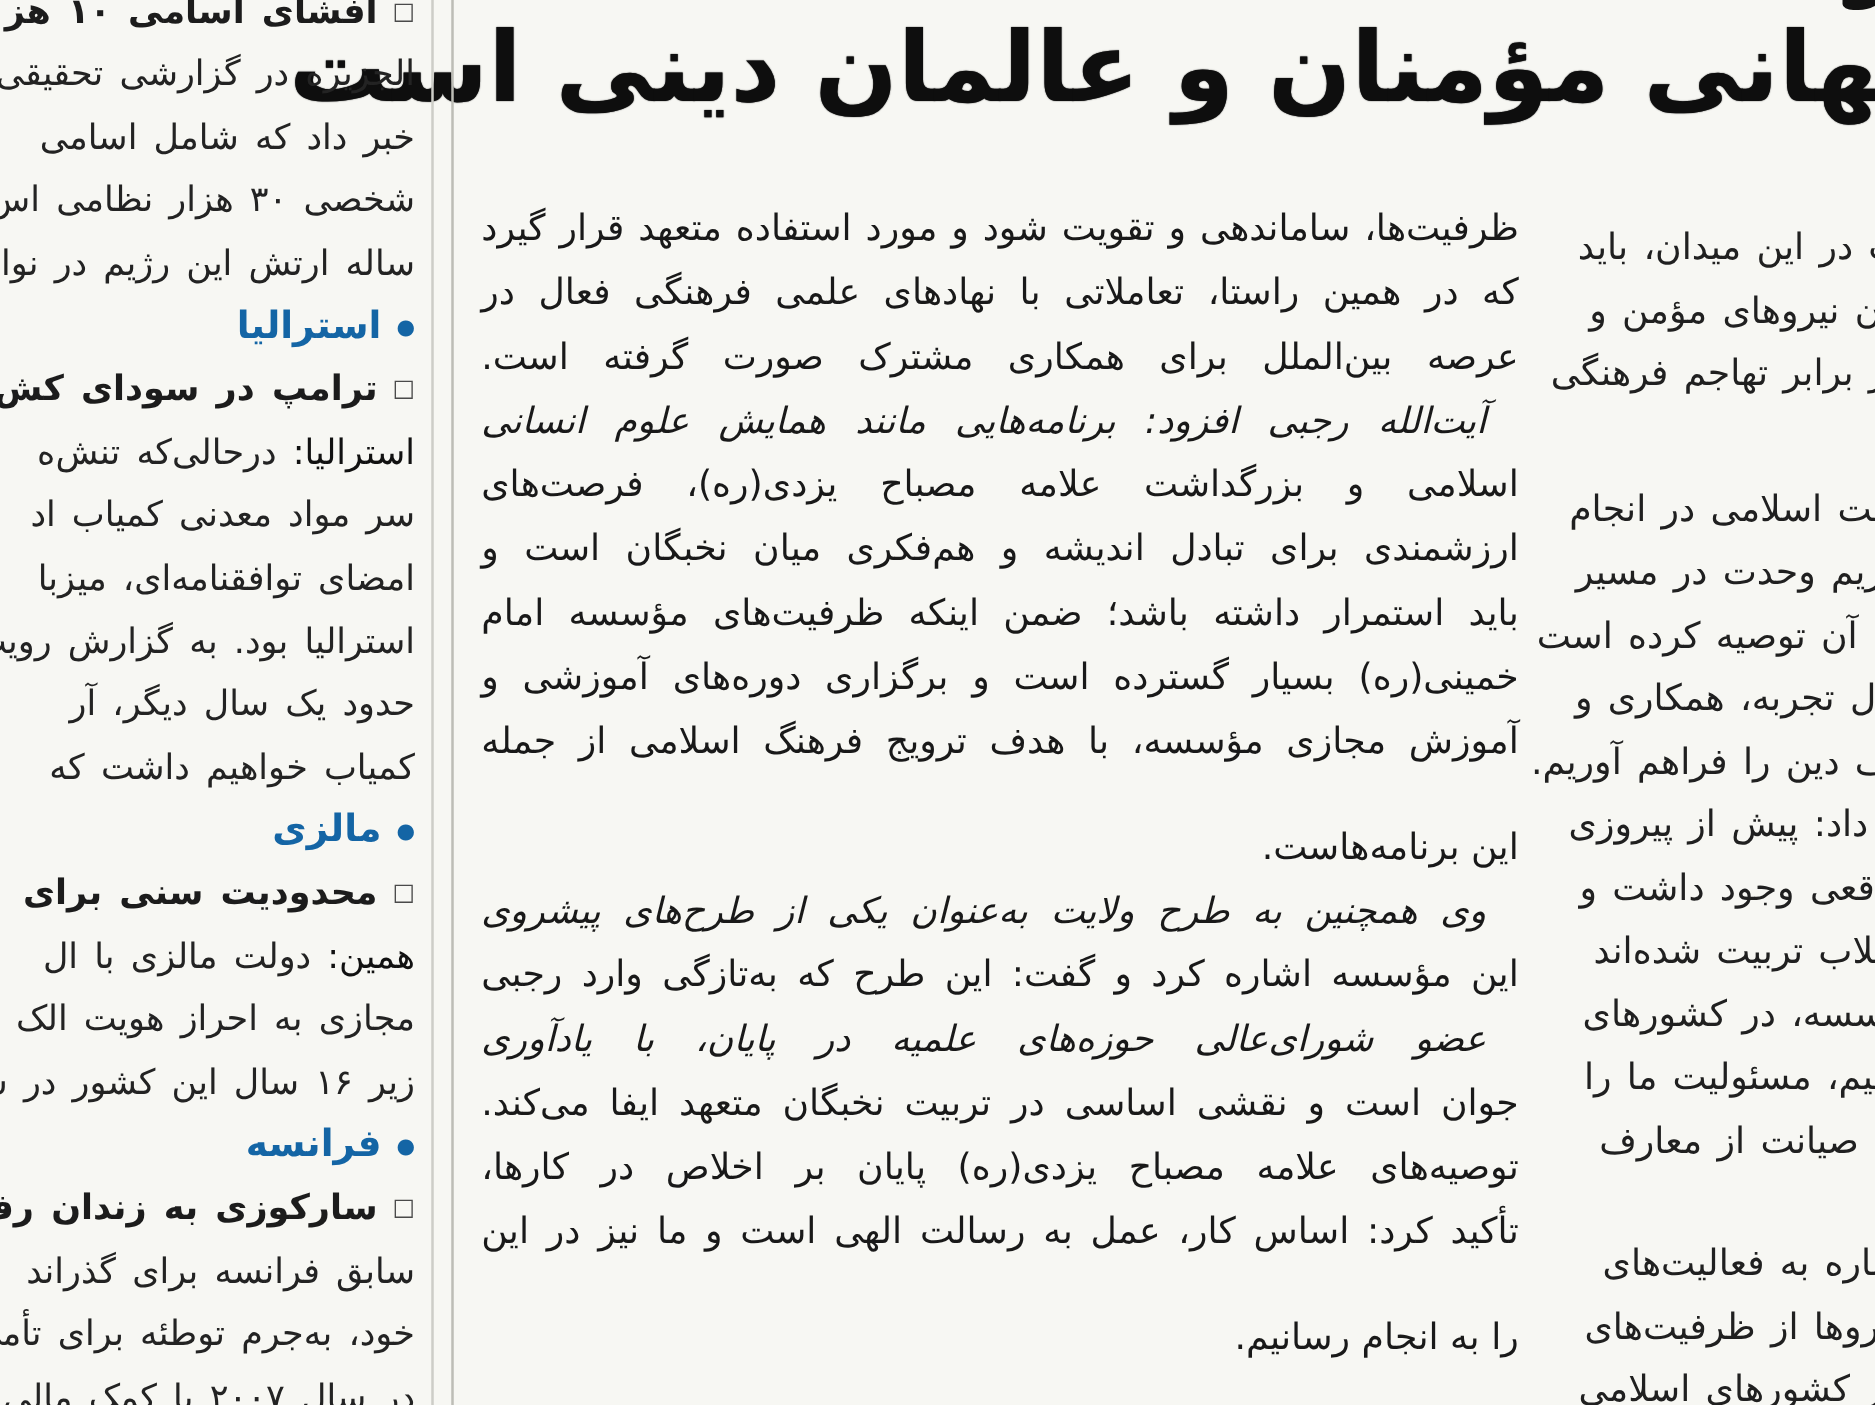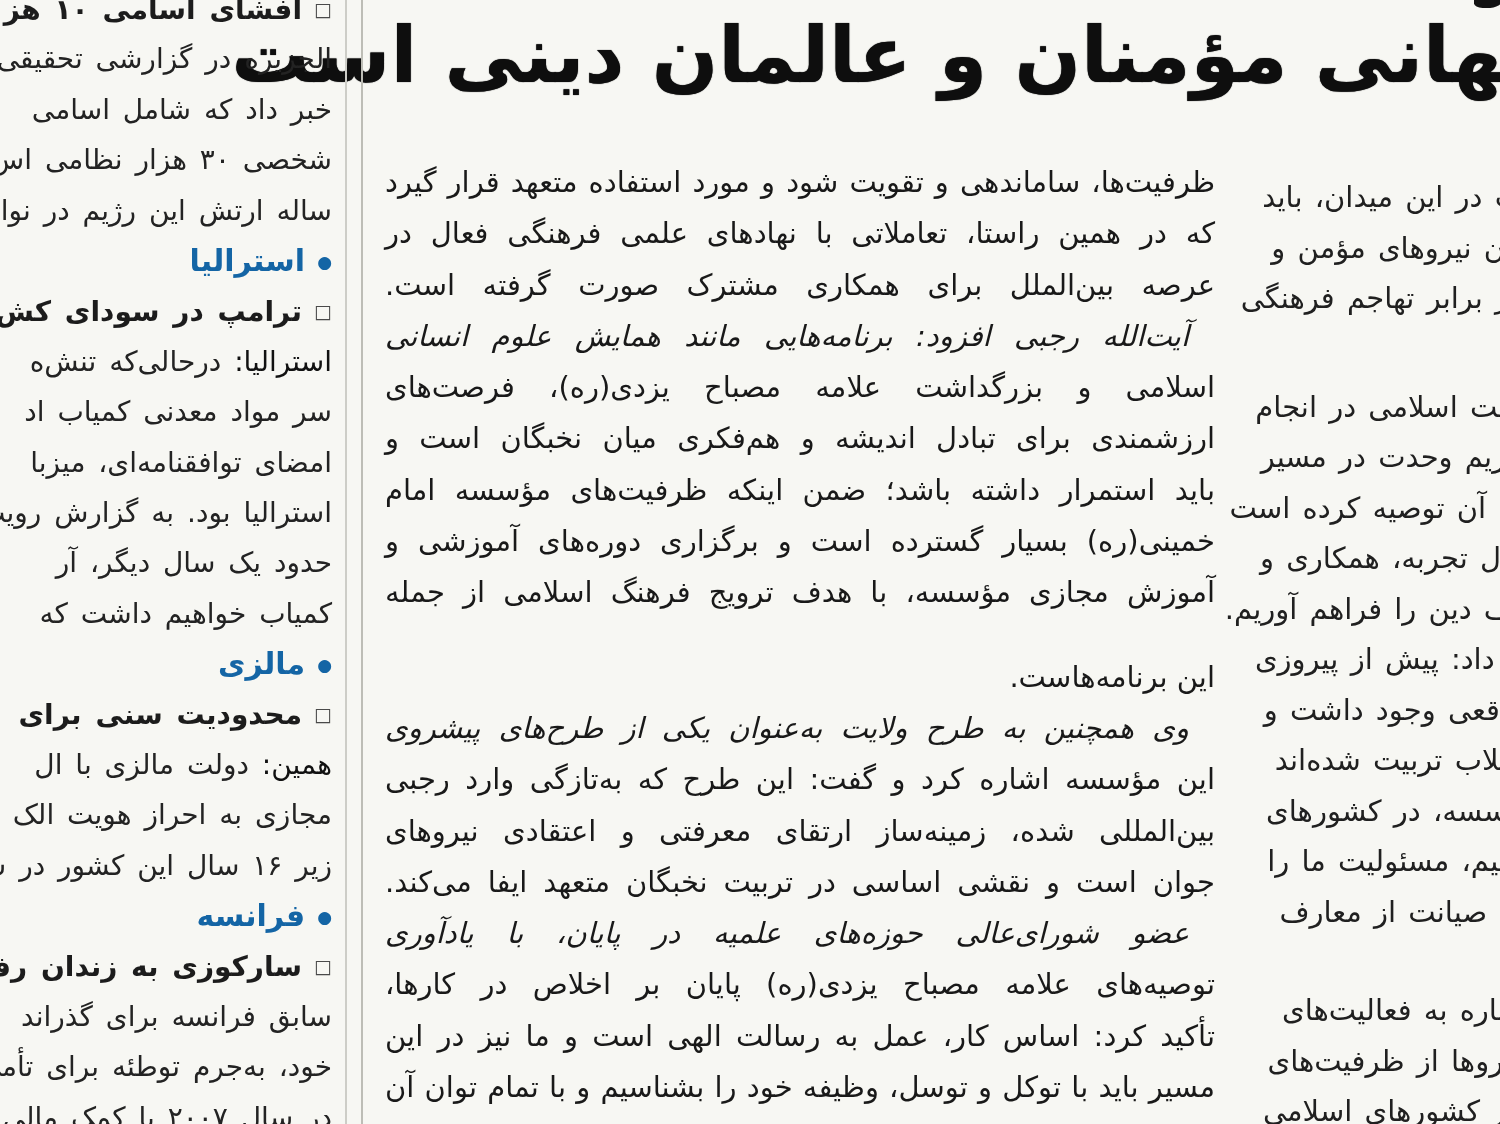--- a/index.html
+++ b/index.html
@@ -130,26 +130,24 @@
       <div class="row kind-just"><span>عرصه بین‌الملل برای همکاری مشترک صورت گرفته است.</span></div>
       <div class="row kind-just-first"><span>آیت‌الله رجبی افزود: برنامه‌هایی مانند همایش علوم انسانی</span></div>
       <div class="row kind-just"><span>اسلامی و بزرگداشت علامه مصباح یزدی(ره)، فرصت‌های</span></div>
       <div class="row kind-just"><span>ارزشمندی برای تبادل اندیشه و هم‌فکری میان نخبگان است و</span></div>
       <div class="row kind-just"><span>باید استمرار داشته باشد؛ ضمن اینکه ظرفیت‌های مؤسسه امام</span></div>
       <div class="row kind-just"><span>خمینی(ره) بسیار گسترده است و برگزاری دوره‌های آموزشی و</span></div>
       <div class="row kind-just"><span>آموزش مجازی مؤسسه، با هدف ترویج فرهنگ اسلامی از جمله</span></div>
       <div class="row kind-last"><span>این برنامه‌هاست.</span></div>
       <div class="row kind-just-first"><span>وی همچنین به طرح ولایت به‌عنوان یکی از طرح‌های پیشروی</span></div>
       <div class="row kind-just"><span>این مؤسسه اشاره کرد و گفت: این طرح که به‌تازگی وارد رجبی</span></div>
-      <div class="row kind-just"><span>بین‌المللی شده، زمینه‌ساز ارتقای معرفتی و اعتقادی نیروهای</span></div>
+      <div class="row kind-just-first"><span>عضو شورای‌عالی حوزه‌های علمیه در پایان، با یادآوری</span></div>
       <div class="row kind-just"><span>جوان است و نقشی اساسی در تربیت نخبگان متعهد ایفا می‌کند.</span></div>
-      <div class="row kind-just-first"><span>عضو شورای‌عالی حوزه‌های علمیه در پایان، با یادآوری</span></div>
       <div class="row kind-just"><span>توصیه‌های علامه مصباح یزدی(ره) پایان بر اخلاص در کارها،</span></div>
       <div class="row kind-just"><span>تأکید کرد: اساس کار، عمل به رسالت الهی است و ما نیز در این</span></div>
-      <div class="row kind-just"><span>مسیر باید با توکل و توسل، وظیفه خود را بشناسیم و با تمام توان آن</span></div>
       <div class="row kind-last"><span>را به انجام رسانیم.</span></div>
     </div>
 
   <div class="col-right">
 
   <div class="row kind-frag"><span>ت در این میدان، باید</span></div>
       <div class="row kind-frag"><span>یان نیروهای مؤمن و</span></div>
       <div class="row kind-frag"><span>در برابر تهاجم فرهنگی</span></div>
       <div class="row kind-frag gap-a"><span>امت اسلامی در انجام</span></div>
       <div class="row kind-frag"><span>کریم وحدت در مسیر</span></div>

